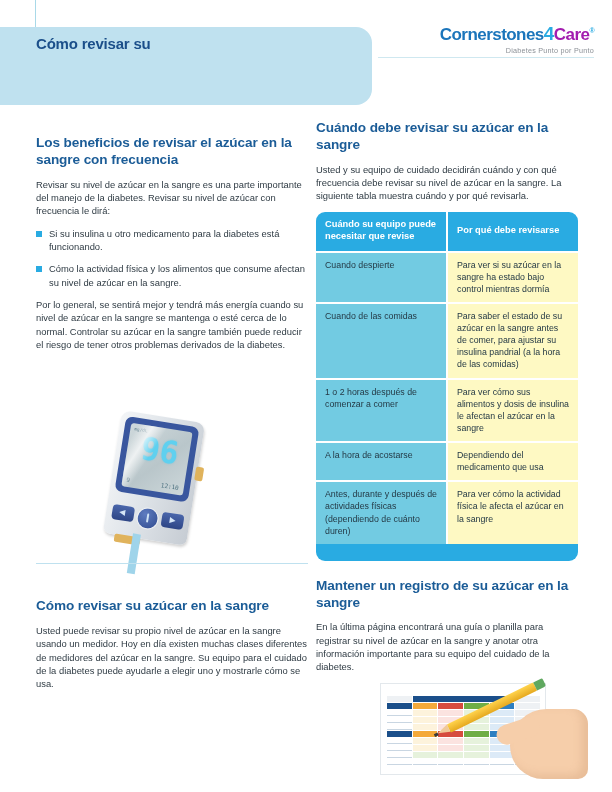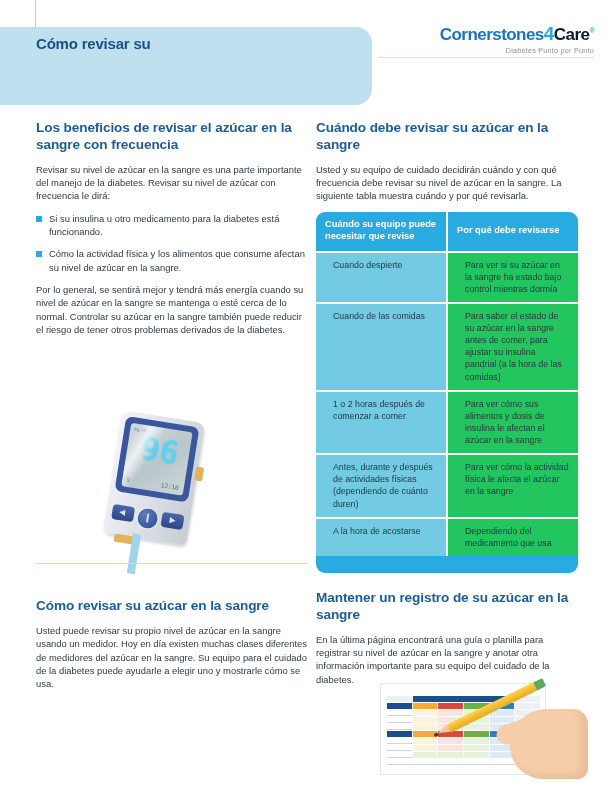--- a/index.html
+++ b/index.html
@@ -53,40 +53,40 @@
   }
   .logo-word {
     font-size: 17px;
     font-weight: bold;
     color: #1b75bb;
     letter-spacing: -0.55px;
     line-height: 1;
     white-space: nowrap;
   }
   .logo-word .four { color: #29abe2; font-size: 19px; }
-  .logo-word .care { color: #0f172a; }
+  .logo-word .care { color: #a21caf; }
   .logo-reg { font-size: 7px; vertical-align: super; color: #29abe2; }
   .logo-tag {
     margin-top: 3px;
     font-size: 7.2px;
     color: #8b9096;
     letter-spacing: 0.25px;
     white-space: nowrap;
   }
   .logo-rule {
     position: absolute;
     left: 378px; top: 57px;
     width: 216px; height: 1px;
     background: #cfe8f0;
   }
 
   
   .col-left {
     position: absolute;
-    left: 36px; top: 120px;
+    left: 36px; top: 135px;
     width: 272px;
   }
   .col-right {
     position: absolute;
     left: 316px; top: 120px;
     width: 262px;
   }
 
   h2.sect {
     font-size: 13.6px;
@@ -143,28 +143,28 @@
     padding: 7px 9px 8px 9px;
     line-height: 1.28;
     vertical-align: top;
     border-right: 2px solid #ffffff;
   }
   table.sched th:last-child { border-right: none; vertical-align: middle; }
   table.sched td {
     font-size: 8.8px;
     line-height: 1.38;
     color: #243945;
-    padding: 6px 9px 7px 17px;
+    padding: 6px 9px 7px 9px;
     vertical-align: top;
     border-top: 2px solid #ffffff;
     border-right: 2px solid #ffffff;
   }
   table.sched td:last-child { border-right: none; }
   table.sched td.c1 { background: #72cbe2; width: 48%; }
-  table.sched td.c2 { background: #22c55e; }
+  table.sched td.c2 { background: #fef9c3; }
 
   .tbl-foot {
     width: 262px; height: 17px;
     background: #29abe2;
     border-bottom-left-radius: 9px;
     border-bottom-right-radius: 9px;
     margin-bottom: 17px;
   }
 
   
@@ -419,26 +419,26 @@
           </tr>
           <tr>
             <td class="c1">Cuando de las comidas</td>
             <td class="c2">Para saber el estado de su azúcar en la sangre antes de comer, para ajustar su insulina pandrial (a la hora de las comidas)</td>
           </tr>
           <tr>
             <td class="c1">1 o 2 horas después de comenzar a comer</td>
             <td class="c2">Para ver cómo sus alimentos y dosis de insulina le afectan el azúcar en la sangre</td>
           </tr>
           <tr>
+            <td class="c1">A la hora de acostarse</td>
+            <td class="c2">Dependiendo del medicamento que usa</td>
+          </tr>
+          <tr>
             <td class="c1">Antes, durante y después de actividades físicas (dependiendo de cuánto duren)</td>
             <td class="c2">Para ver cómo la actividad física le afecta el azúcar en la sangre</td>
-          </tr>
-          <tr>
-            <td class="c1">A la hora de acostarse</td>
-            <td class="c2">Dependiendo del medicamento que usa</td>
           </tr>
         </tbody>
       </table>
     </div>
     <div class="tbl-foot"></div>
 
     <h2 class="sect">Mantener un registro de su azúcar en la sangre</h2>
     <p class="body">En la última página encontrará una guía o planilla para registrar su nivel de azúcar en la sangre y anotar otra información importante para su equipo del cuidado de la diabetes.</p>
   </div>
 

